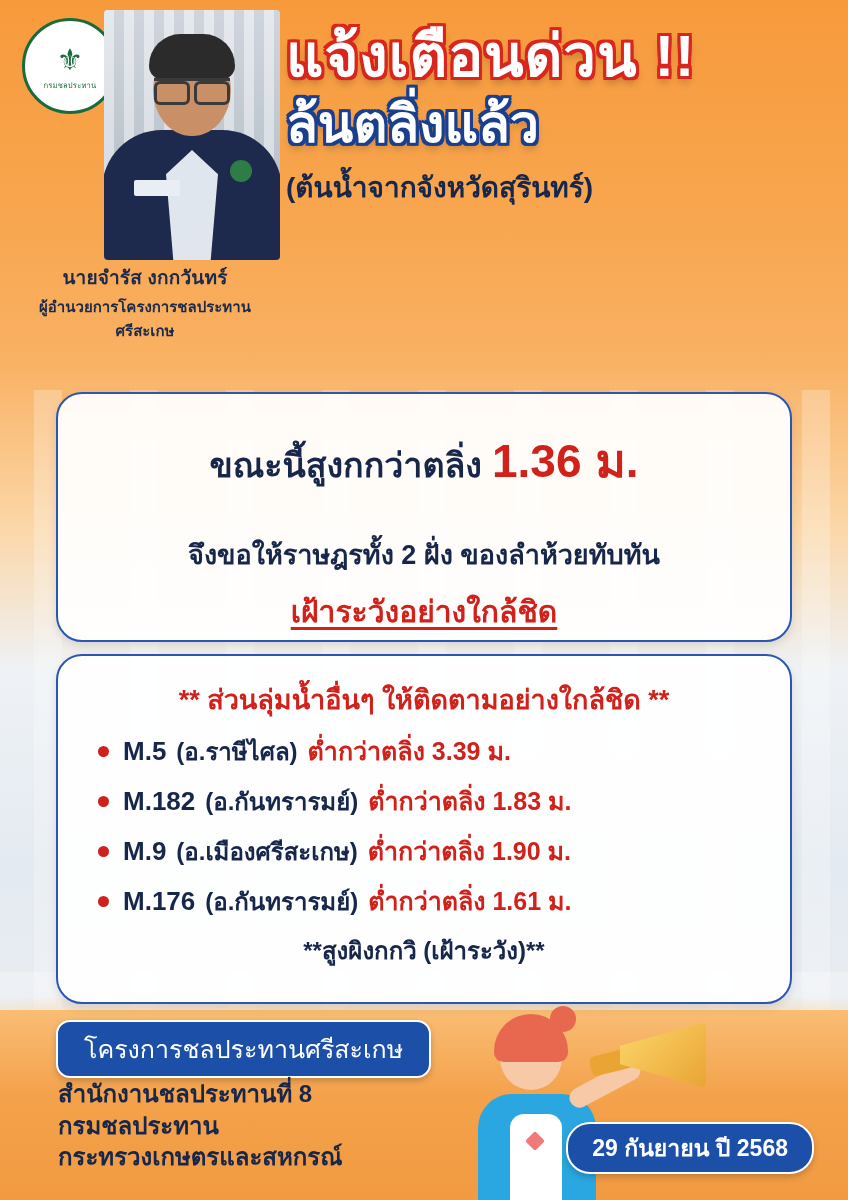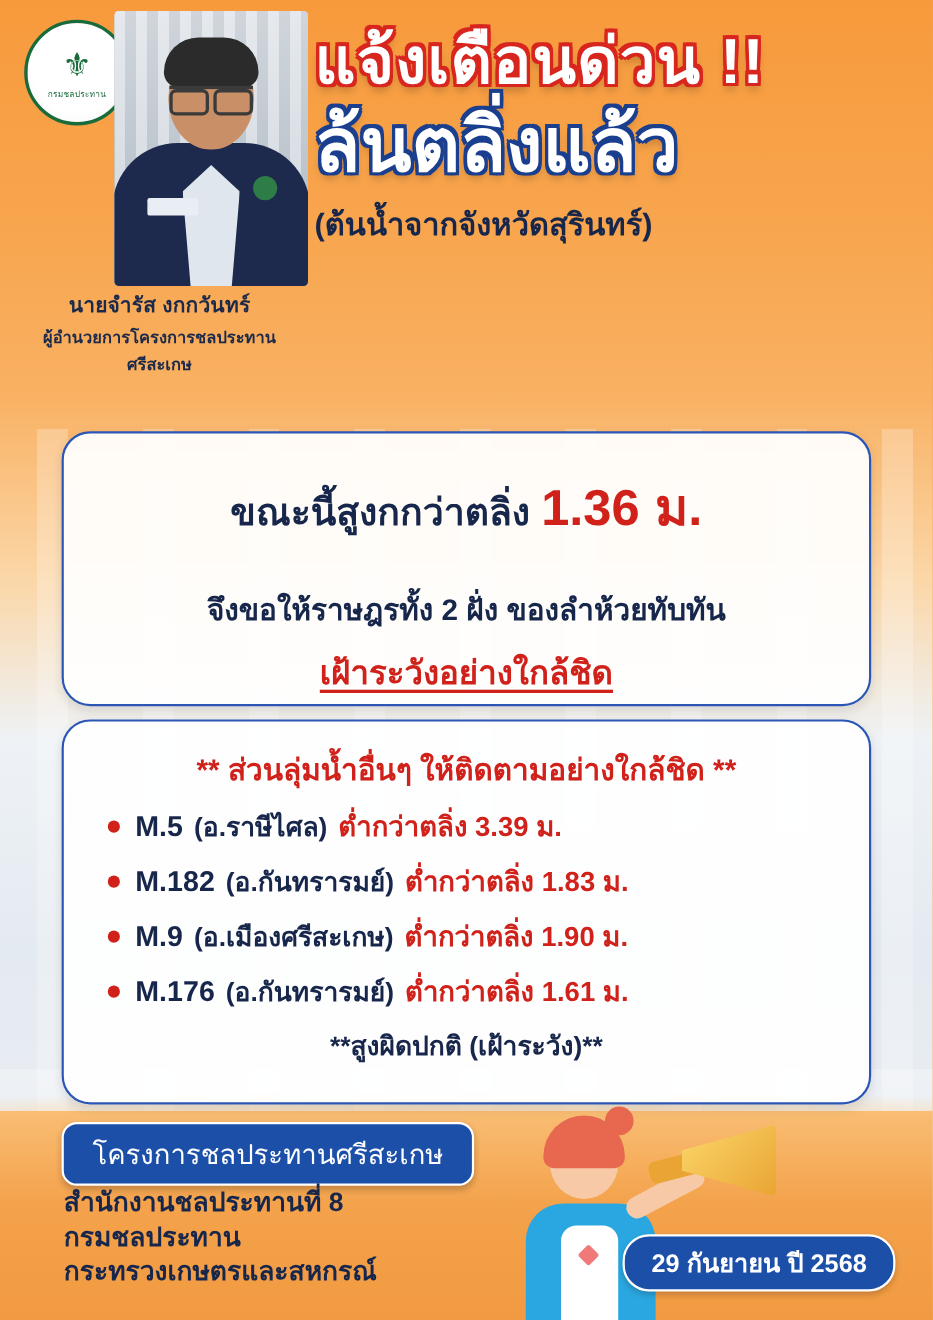--- a/index.html
+++ b/index.html
@@ -128,21 +128,21 @@
        3px 0 0 #d8261f, -3px 0 0 #d8261f, 0 3px 0 #d8261f, 0 -3px 0 #d8261f,
        3px 3px 0 #d8261f, -3px 3px 0 #d8261f, 3px -3px 0 #d8261f, -3px -3px 0 #d8261f,
        0 6px 9px rgba(0,0,0,.28);
     letter-spacing: 1px;
   }
   .sub1 {
     margin-top: 16px; font-size: 30px; font-weight: 800; color: #15254a;
     text-shadow: 0 2px 2px rgba(255,255,255,.6);
   }
   .sub2 {
-    margin-top: 10px; font-size: 68px; font-weight: 800; color: #ffffff;
+    margin-top: 10px; font-size: 52px; font-weight: 800; color: #ffffff;
     line-height: 1.05;
     text-shadow:
        3px 0 0 #1b3f8f, -3px 0 0 #1b3f8f, 0 3px 0 #1b3f8f, 0 -3px 0 #1b3f8f,
        3px 3px 0 #1b3f8f, -3px 3px 0 #1b3f8f, 3px -3px 0 #1b3f8f, -3px -3px 0 #1b3f8f,
        0 6px 9px rgba(0,0,0,.25);
   }
   .sub3 {
     margin-top: 14px; font-size: 28px; font-weight: 800; color: #17264b;
   }
 
@@ -316,21 +316,21 @@
     </div>
 
     <div class="row">
       <span class="dot"></span>
       <span class="code">M.176</span>
       <span class="place">(อ.กันทรารมย์)</span>
       <span class="stat">ต่ำกว่าตลิ่ง 1.61 ม.</span>
     </div>
 
   </div>
-  <div class="list-foot">**สูงผิดปกติ (เฝ้าระวัง)**</div>
+  <div class="list-foot">**สูงผิงกกวิ (เฝ้าระวัง)**</div>
 </div>
 
 <div class="proj-pill">โครงการชลประทานศรีสะเกษ</div>
 
 <div class="org">
   <div>สำนักงานชลประทานที่ 8</div>
   <div>กรมชลประทาน</div>
   <div>กระทรวงเกษตรและสหกรณ์</div>
 </div>
 

